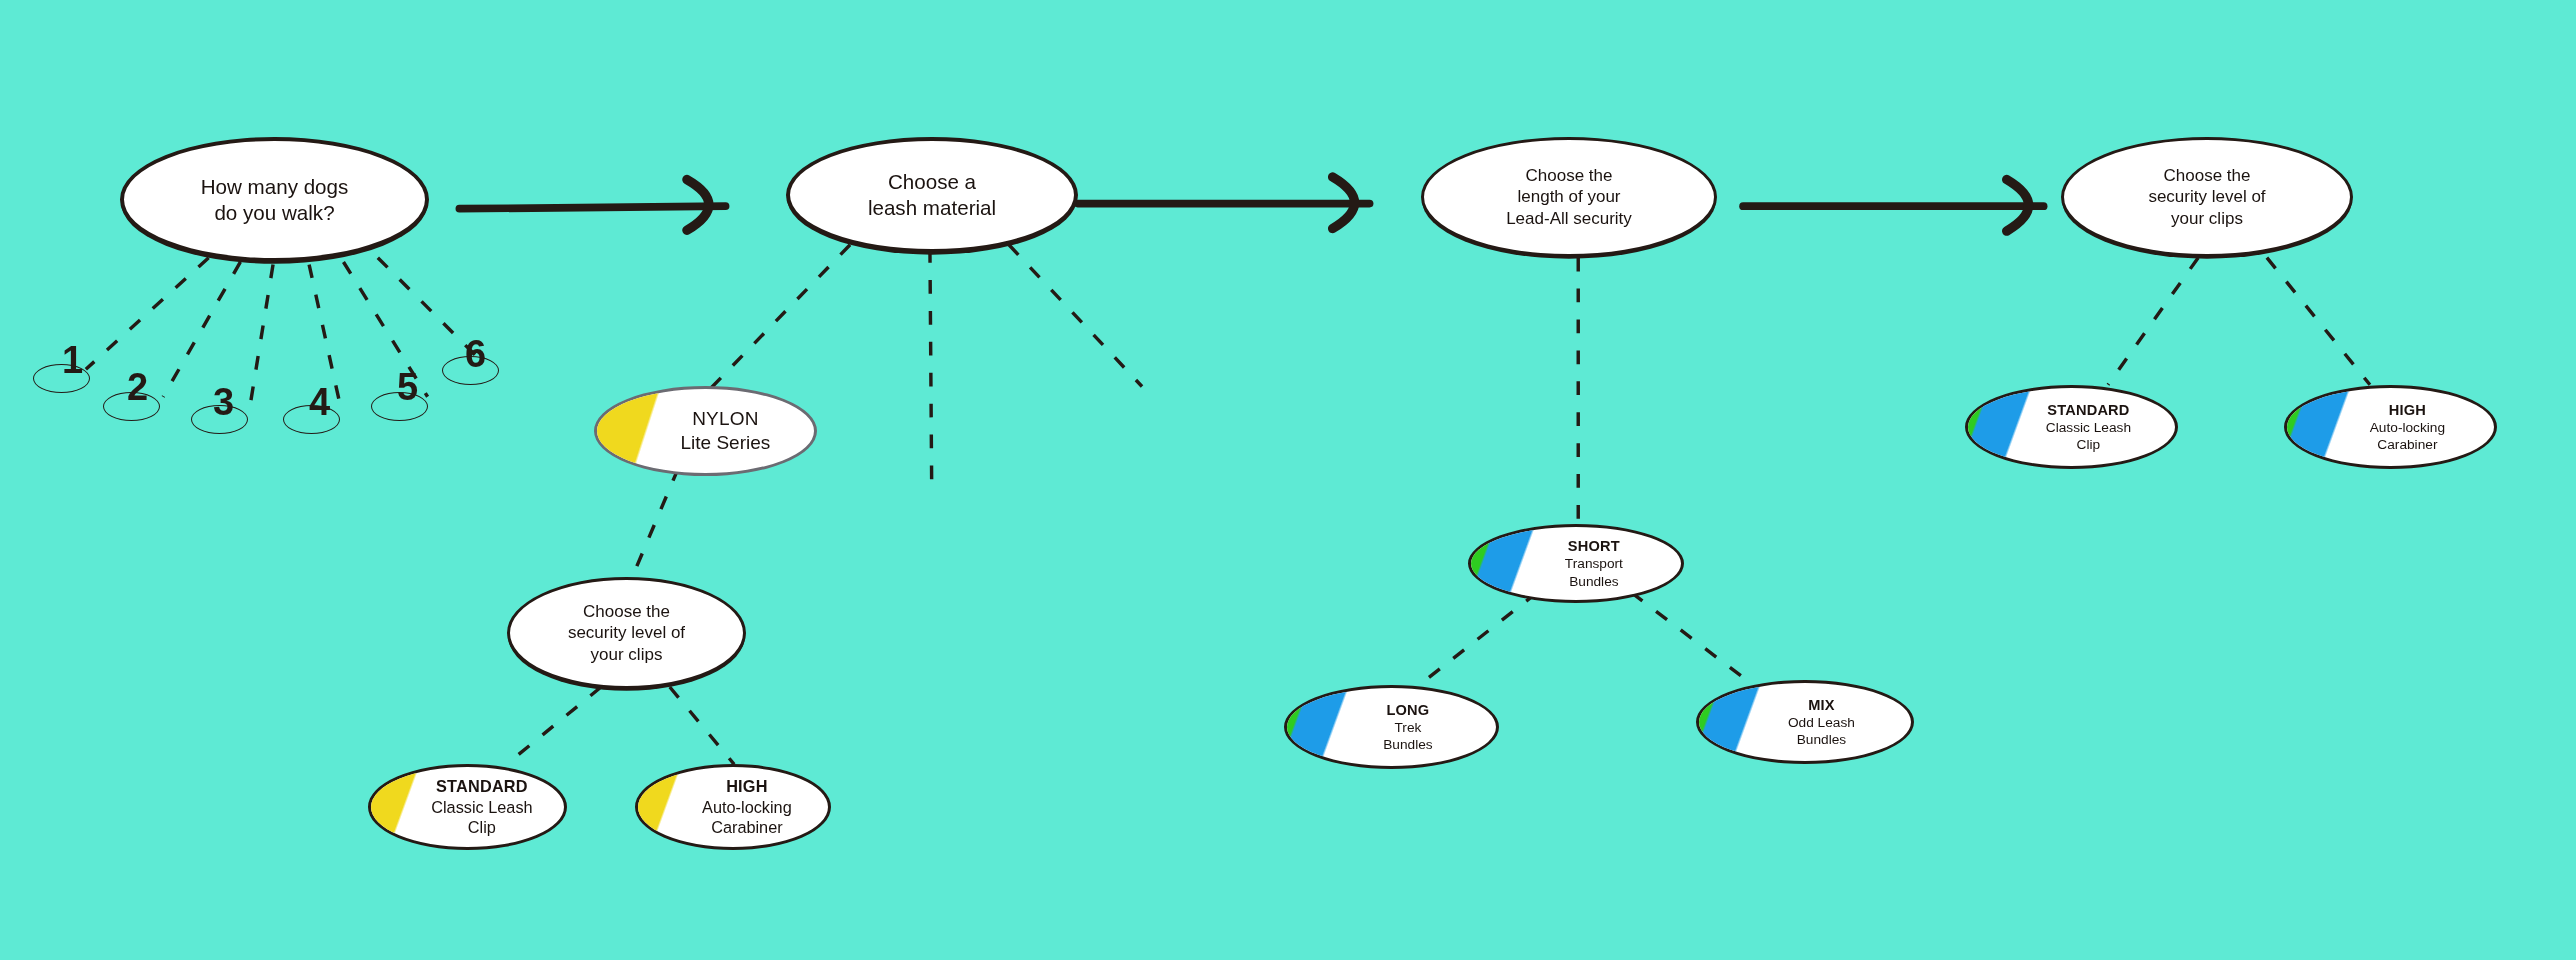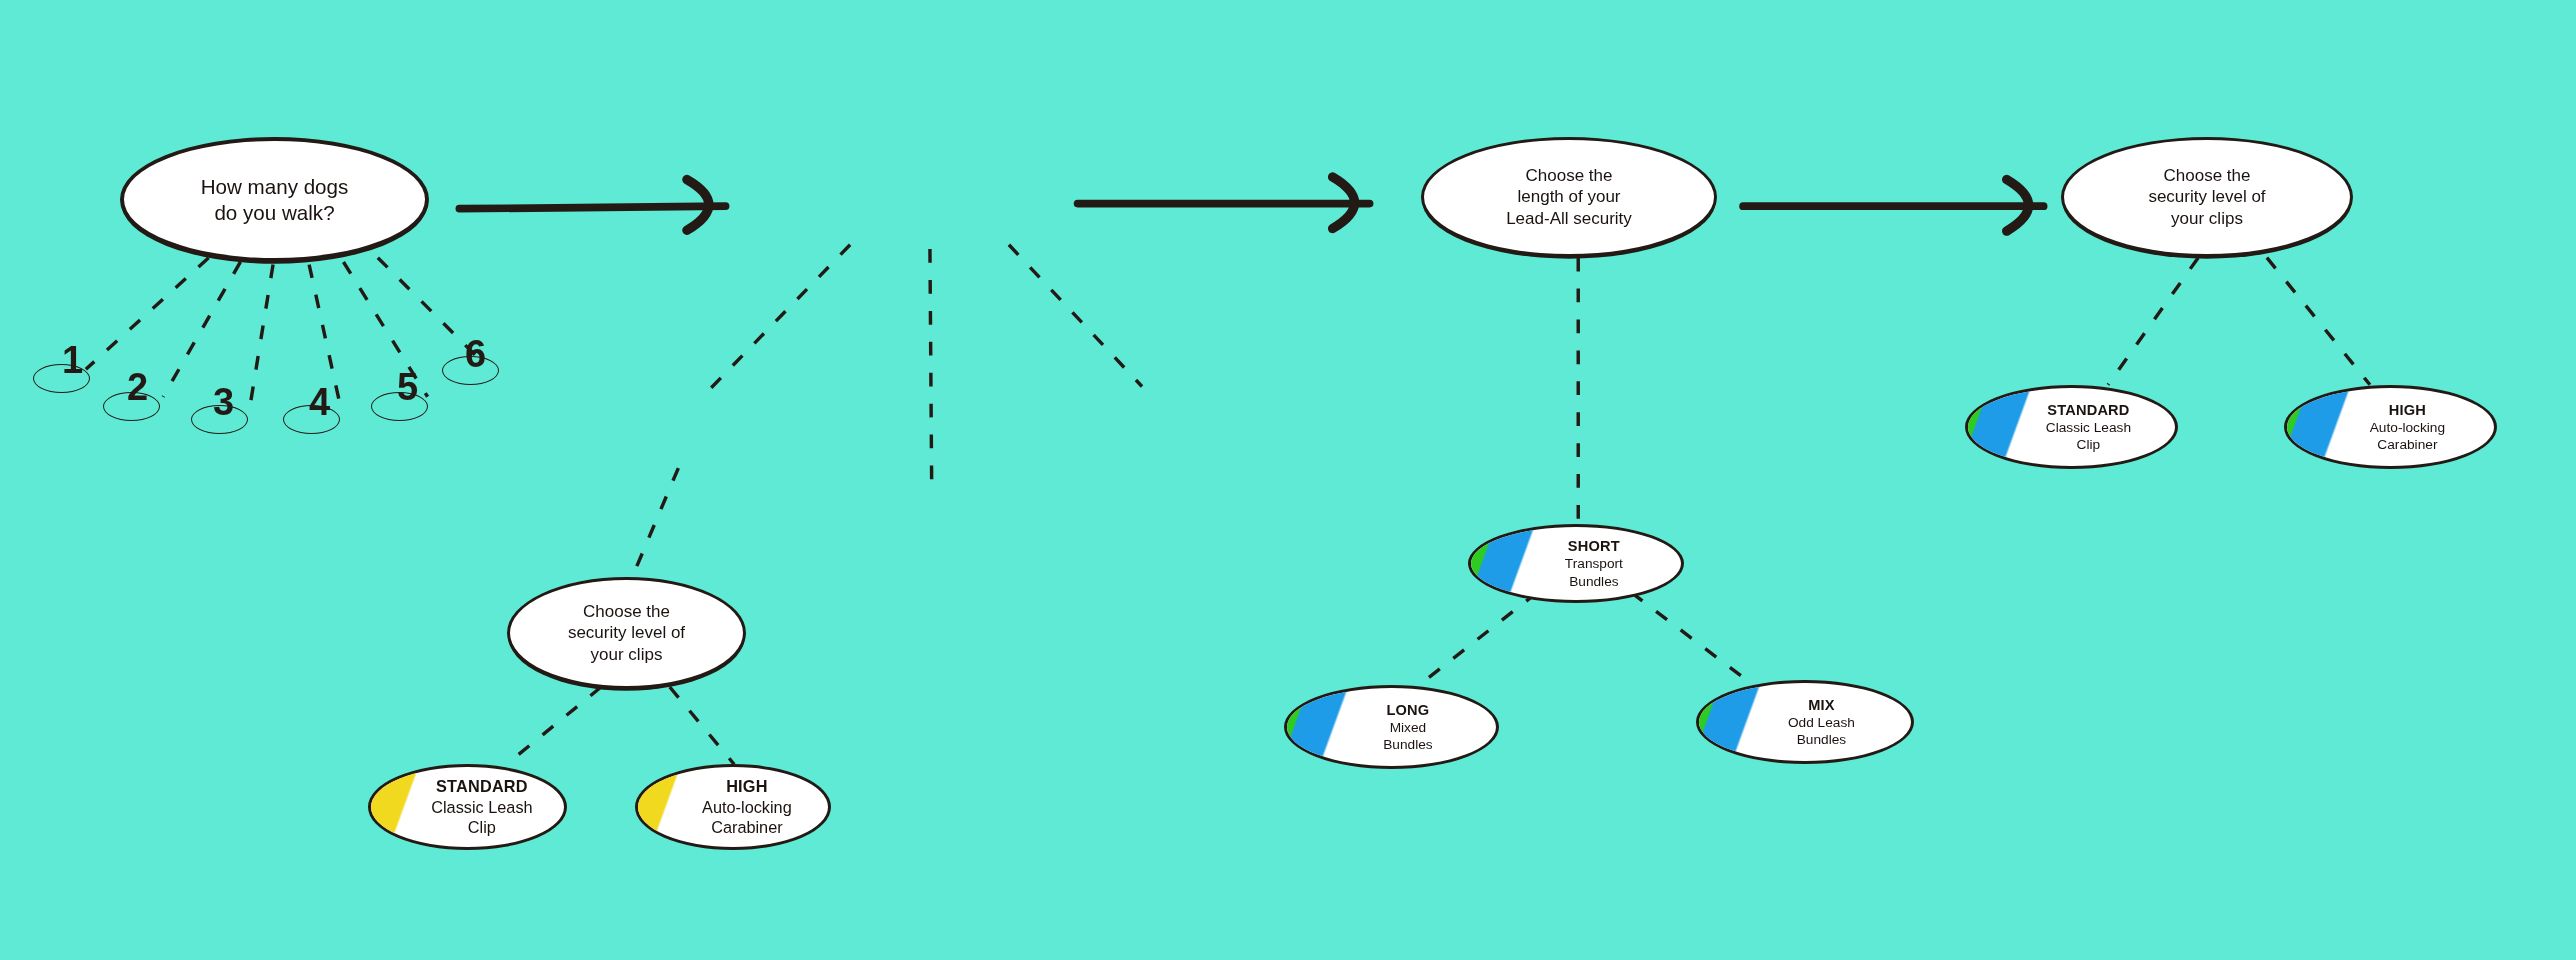--- a/index.html
+++ b/index.html
@@ -175,21 +175,34 @@
 
   <div class="num-ellipse" style="left:283px; top:405px;"></div>
   <div class="num-label" style="left:309px; top:383px;">4</div>
 
   <div class="num-ellipse" style="left:371px; top:392px;"></div>
   <div class="num-label" style="left:397px; top:368px;">5</div>
 
   <div class="num-ellipse" style="left:442px; top:356px;"></div>
   <div class="num-label" style="left:465px; top:335px;">6</div>
 
-
+  <div class="node q-node" style="left:786px; top:137px; width:292px; height:116px;">
+    <span class="label">
+      <span class="t1" style="font-weight:normal;">Choose a</span>
+      <span class="t2">leash material</span>
+    </span>
+  </div>
+
+  <div class="node leaf lg grey-border" style="left:594px; top:386px; width:223px; height:90px;">
+    <span class="wedge" style="background:linear-gradient(108deg,#f0d91e 0%,#f0d91e 26%,rgba(240,217,30,0) 27%);"></span>
+    <span class="label" style="padding-left:45px;">
+      <span class="t1" style="font-weight:normal;">NYLON</span>
+      <span class="t2">Lite Series</span>
+    </span>
+  </div>
 
 
 
   <div class="node q-node small" style="left:507px; top:577px; width:239px; height:112px;">
     <span class="label">
       <span class="t1" style="font-weight:normal;">Choose the</span>
       <span class="t2">security level of</span>
       <span class="t2">your clips</span>
     </span>
   </div>
@@ -226,21 +239,21 @@
       <span class="t1">SHORT</span>
       <span class="t2">Transport</span>
       <span class="t2">Bundles</span>
     </span>
   </div>
 
   <div class="node leaf" style="left:1284px; top:685px; width:215px; height:84px;">
     <span class="wedge" style="background:linear-gradient(110deg,#2ecc20 0%,#2ecc20 10%,#1e9ce8 11%,#1e9ce8 26%,rgba(30,156,232,0) 27%);"></span>
     <span class="label" style="padding-left:38px;">
       <span class="t1">LONG</span>
-      <span class="t2">Mixed</span>
+      <span class="t2">Trek</span>
       <span class="t2">Bundles</span>
     </span>
   </div>
 
   <div class="node leaf" style="left:1696px; top:680px; width:218px; height:84px;">
     <span class="wedge" style="background:linear-gradient(110deg,#2ecc20 0%,#2ecc20 10%,#1e9ce8 11%,#1e9ce8 26%,rgba(30,156,232,0) 27%);"></span>
     <span class="label" style="padding-left:38px;">
       <span class="t1">MIX</span>
       <span class="t2">Odd Leash</span>
       <span class="t2">Bundles</span>

